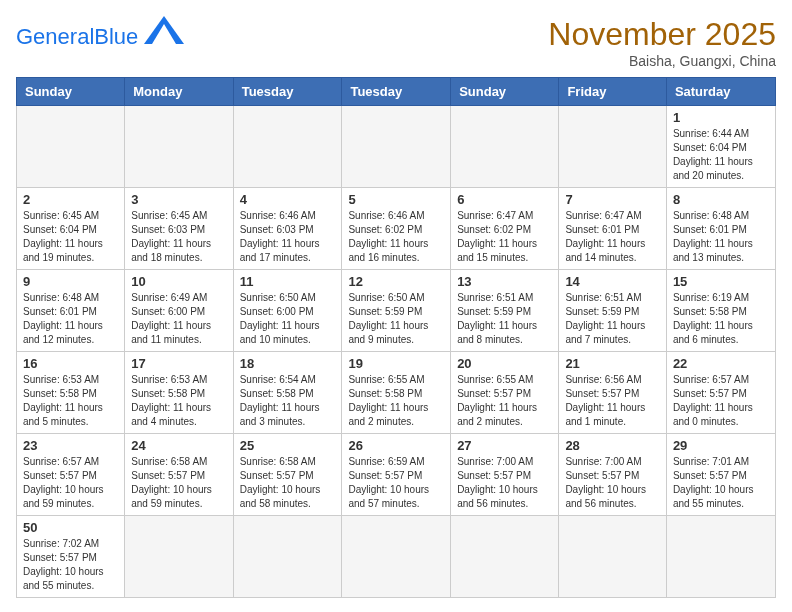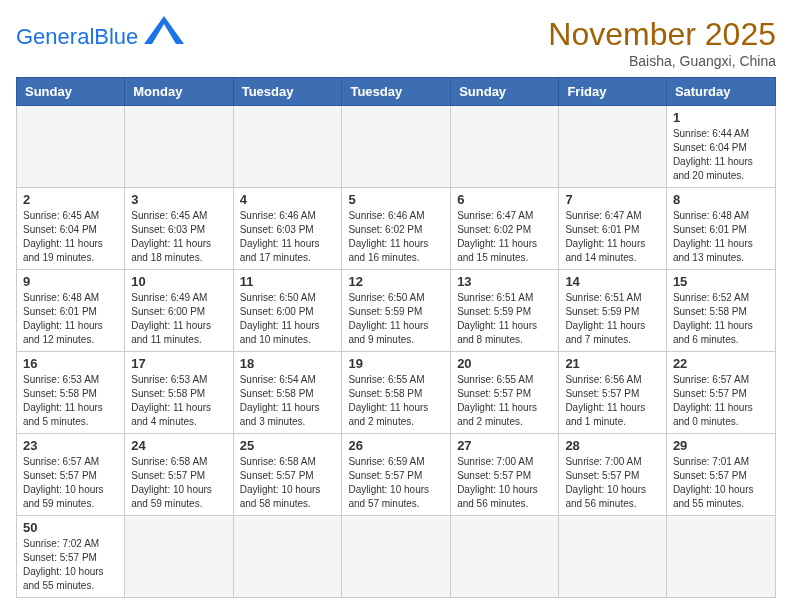--- a/index.html
+++ b/index.html
@@ -207,21 +207,21 @@
 Daylight: 11 hours and 8 minutes.</div>
         </td>
         <td>
           <span class="day-num">14</span>
           <div class="day-info" style="white-space: pre-line;">Sunrise: 6:51 AM
 Sunset: 5:59 PM
 Daylight: 11 hours and 7 minutes.</div>
         </td>
         <td>
           <span class="day-num">15</span>
-          <div class="day-info" style="white-space: pre-line;">Sunrise: 6:52 AM
+          <div class="day-info" style="white-space: pre-line;">Sunrise: 6:19 AM
 Sunset: 5:58 PM
 Daylight: 11 hours and 6 minutes.</div>
         </td>
       </tr>
       <tr>
         <td>
           <span class="day-num">16</span>
           <div class="day-info" style="white-space: pre-line;">Sunrise: 6:53 AM
 Sunset: 5:58 PM
 Daylight: 11 hours and 5 minutes.</div>

